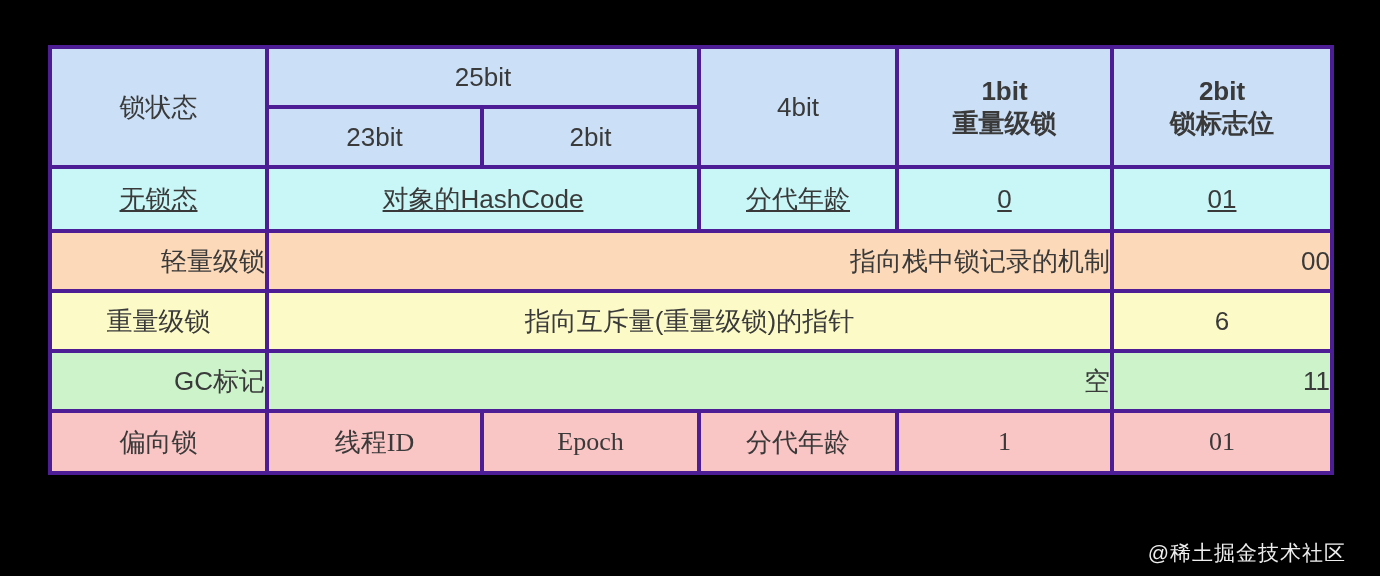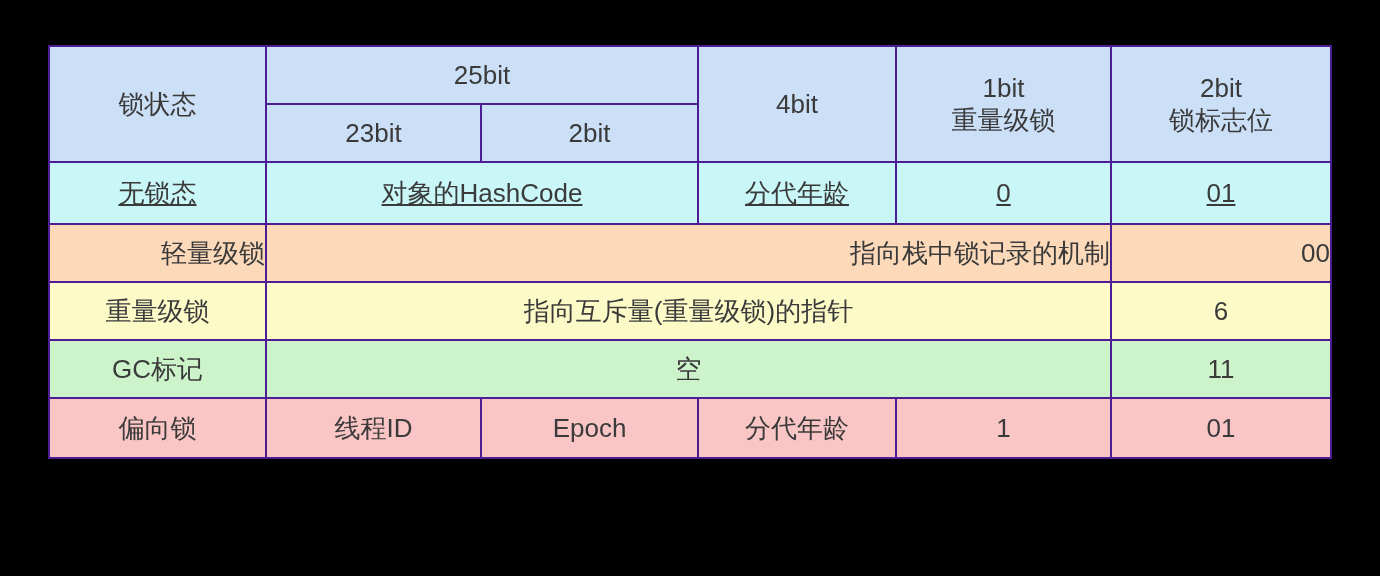--- a/index.html
+++ b/index.html
@@ -17,44 +17,44 @@
   }
   table.markword {
     position: absolute;
     left: 48px;
     top: 45px;
     width: 1282px;
     border-collapse: collapse;
     table-layout: fixed;
   }
   table.markword td {
-    border: 2px solid #4c1d95;
+    border: 4px solid #4c1d95;
     text-align: center;
     vertical-align: middle;
     font-size: 26px;
     color: #3a3a3a;
     padding: 0;
     overflow: hidden;
   }
   tr.hdr-top td    { height: 56px; }
   tr.hdr-bottom td { height: 56px; }
   tr.r-nolock td   { height: 60px; text-decoration: underline; }
   tr.r-light td    { height: 56px; text-align: right; }
   tr.r-heavy td    { height: 56px; }
-  tr.r-gc td       { height: 56px; }
-  tr.r-biased td   { height: 58px; }
+  tr.r-gc td       { height: 56px; text-align: right; }
+  tr.r-biased td   { height: 58px; font-family: Liberation Serif, serif; }
 
   td.c-header { background: #cbdff6; }
   td.c-nolock { background: #c9f6f6; }
   td.c-light  { background: #fbd9b9; }
   td.c-heavy  { background: #fcfbc8; }
   td.c-gc     { background: #ccf3ca; }
   td.c-biased { background: #fac5c5; }
 
-  .two-line span { display: block; line-height: 1.25; }
+  .two-line span { display: block; line-height: 1.25; font-weight: bold; }
 
   .watermark {
     position: absolute;
     right: 34px;
     bottom: 9px;
     font-size: 21px;
     color: #ededed;
     text-shadow: 0 0 3px #000, 1px 1px 2px #000;
     letter-spacing: 1px;
   }
@@ -121,13 +121,14 @@
         <td class="c-biased">偏向锁</td>
         <td class="c-biased">线程ID</td>
         <td class="c-biased">Epoch</td>
         <td class="c-biased">分代年龄</td>
         <td class="c-biased">1</td>
         <td class="c-biased">01</td>
       </tr>
     </tbody>
   </table>
 
+  <div class="watermark">@稀土掘金技术社区</div>
 </div>
 
 </body></html>

